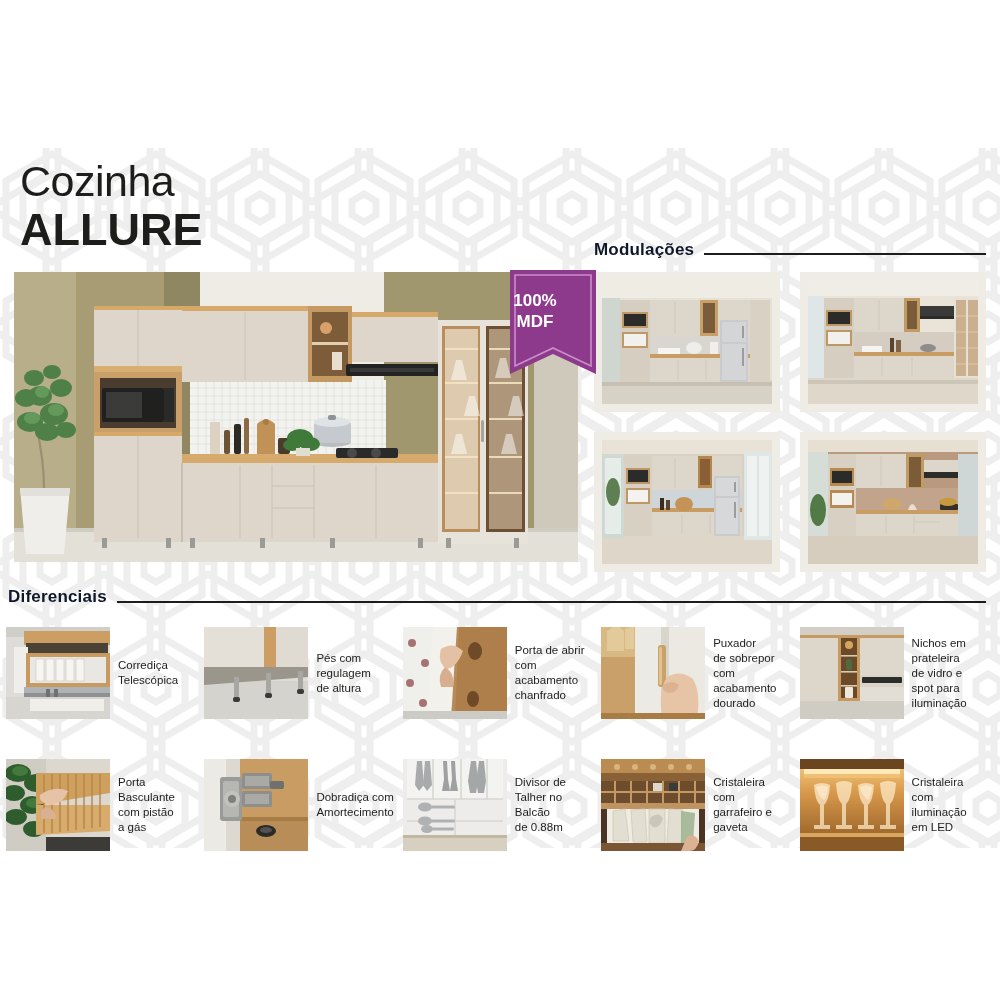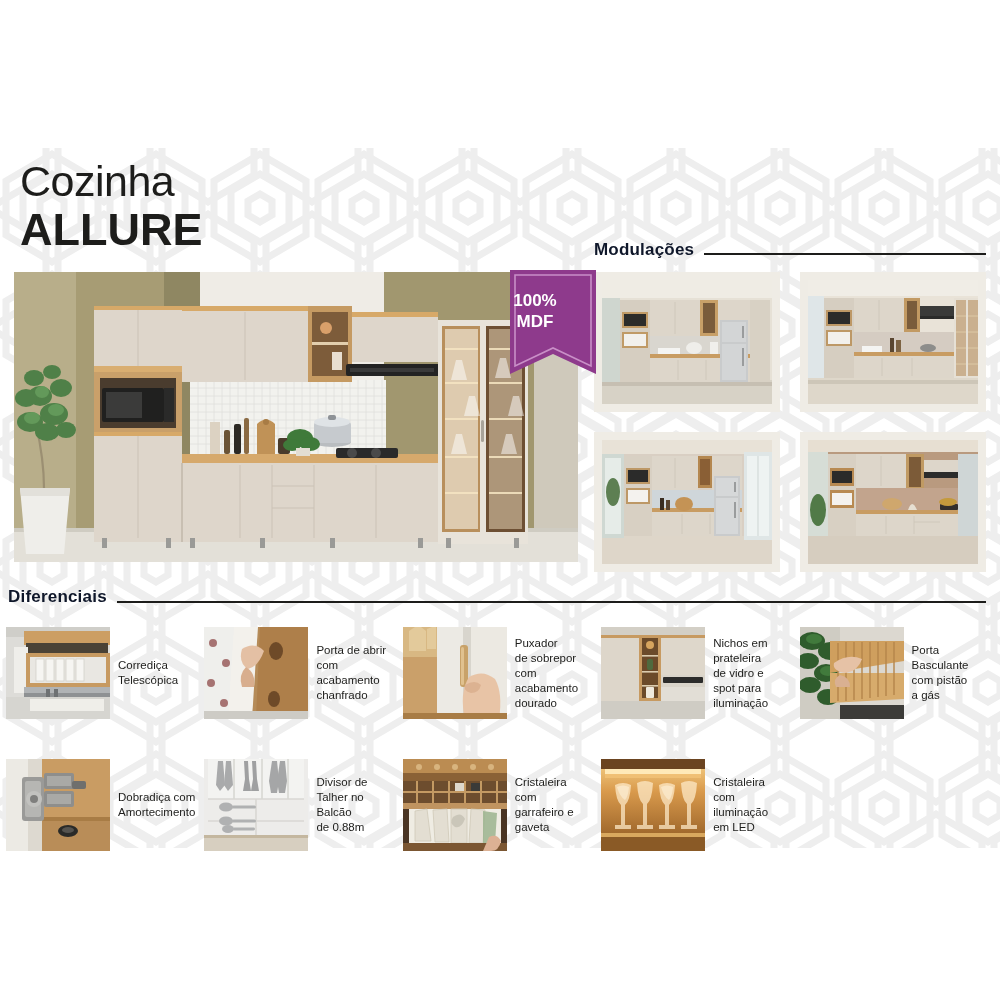--- a/index.html
+++ b/index.html
@@ -557,20 +557,41 @@
             <rect x="40" y="62" width="4" height="8" fill="#6e7173"></rect>
             <rect x="48" y="62" width="4" height="8" fill="#6e7173"></rect>
             <rect x="0" y="70" width="104" height="22" fill="#d6d5d0"></rect>
             <rect x="24" y="72" width="74" height="12" fill="#efeee9"></rect>
           </svg>
         </div>
         <div class="dif-label">Corrediça
 Telescópica</div>
       </div>
 
+      <div class="dif-item">
+        <div class="dif-thumb">
+          <svg width="104" height="92" viewBox="0 0 104 92" xmlns="http://www.w3.org/2000/svg">
+            <rect width="104" height="92" fill="#dedcd6"></rect>
+            <path d="M0 0 H104 V40 L0 54 Z" fill="#e4e0d7"></path>
+            <path d="M0 54 H104 V92 H0 Z" fill="#d5d3cd"></path>
+            <rect x="60" y="0" width="12" height="46" fill="#cc9e63"></rect>
+            <rect x="72" y="0" width="32" height="42" fill="#e0dbd2"></rect>
+            <path d="M0 40 H104 V50 L0 58 Z" fill="#9a968c"></path>
+            <rect x="30" y="50" width="5" height="22" fill="#a9a7a1"></rect>
+            <rect x="29" y="70" width="7" height="5" rx="2" fill="#3a3a38"></rect>
+            <rect x="62" y="46" width="5" height="22" fill="#a9a7a1"></rect>
+            <rect x="61" y="66" width="7" height="5" rx="2" fill="#3a3a38"></rect>
+            <rect x="94" y="44" width="5" height="20" fill="#a9a7a1"></rect>
+            <rect x="93" y="62" width="7" height="5" rx="2" fill="#3a3a38"></rect>
+          </svg>
+        </div>
+        <div class="dif-label">Pés com
+regulagem
+de altura</div>
+      </div>
 
       <div class="dif-item">
         <div class="dif-thumb">
           <svg width="104" height="92" viewBox="0 0 104 92" xmlns="http://www.w3.org/2000/svg">
             <rect width="104" height="92" fill="#e4e2dd"></rect>
             <rect x="0" y="0" width="30" height="92" fill="#efefec"></rect>
             <g fill="#8e4a4a" opacity="0.75">
               <circle cx="9" cy="16" r="4"></circle>
               <circle cx="22" cy="36" r="4"></circle>
               <circle cx="7" cy="56" r="4"></circle>

